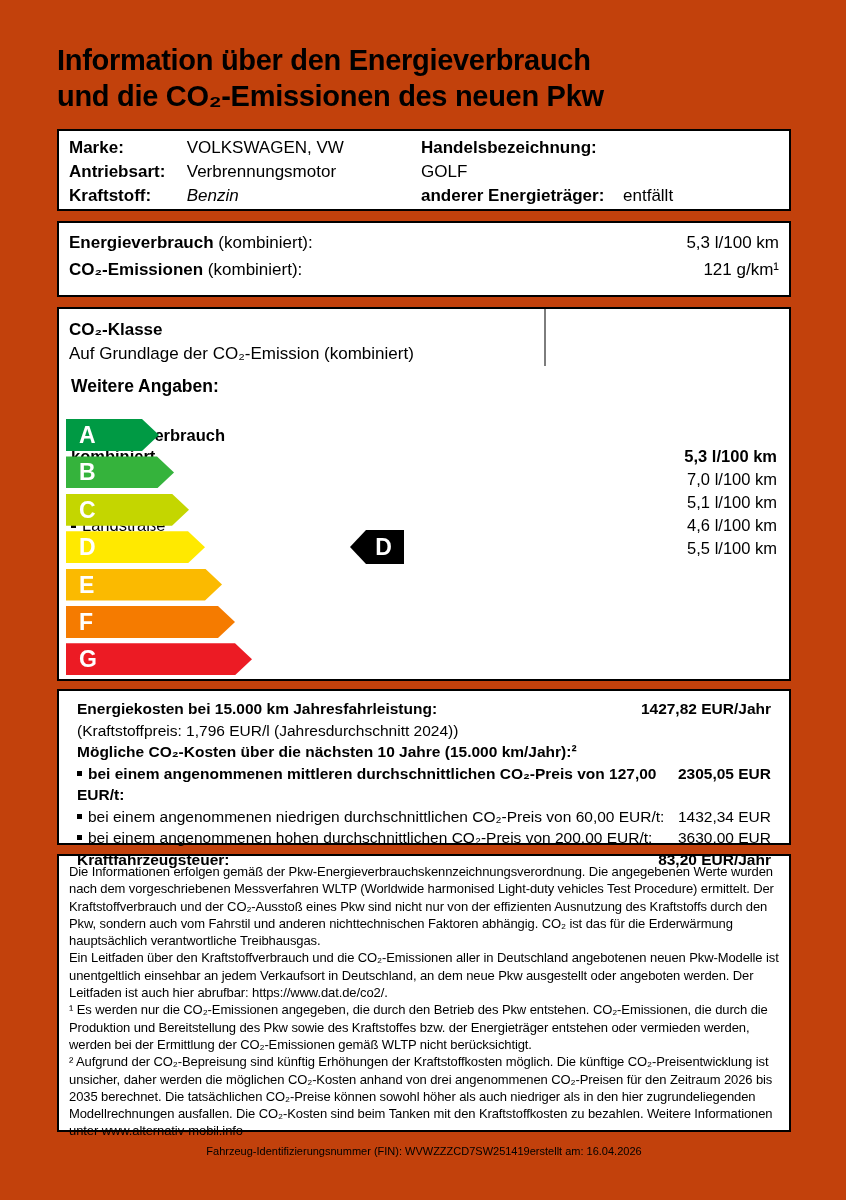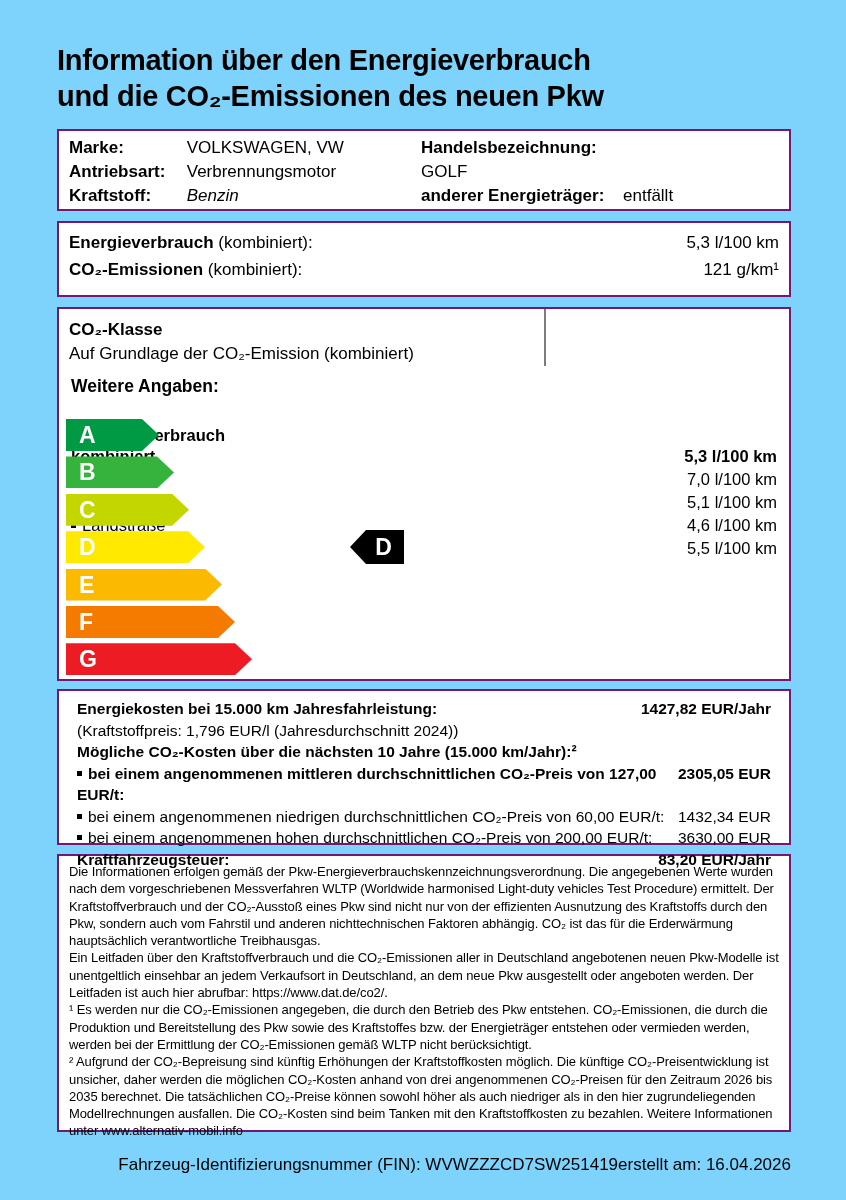--- a/index.html
+++ b/index.html
@@ -1,27 +1,27 @@
 <!DOCTYPE html>
 <html lang="de"><head>
 <meta charset="utf-8">
 <style>
   html,body { margin:0; padding:0; background:#ffffff; }
   .page {
-    position:relative; width:846px; height:1200px; background:#7dd3fc;
+    position:relative; width:846px; height:1200px; background:#c2410c;
     font-family:"Liberation Sans", sans-serif; color:#000; overflow:hidden;
   }
   .content { position:absolute; left:57px; top:0; width:734px; }
 
   .title {
     margin:42px 0 0 0; font-size:29px; line-height:36px; font-weight:700;
     letter-spacing:-0.3px;
   }
 
-  .box { border:2px solid #701a75; box-sizing:border-box; background:#fff; }
+  .box { border:2px solid #000000; box-sizing:border-box; background:#fff; }
 
   
   .box1 { margin-top:15px; height:82px; padding:5px 10px; display:grid;
           grid-template-columns:352px 1fr; font-size:17px; line-height:24px; }
   .kv-row { white-space:nowrap; }
   .kv-label { display:inline-block; width:113px; font-weight:700; }
   .italic { font-style:italic; }
   .bold { font-weight:700; }
   .gap-left { margin-left:14px; }
 
@@ -53,21 +53,21 @@
             margin-right:6px; vertical-align:3px; }
 
   
   .box4 { margin-top:8px; height:156px; padding:7px 18px; font-size:15.5px; line-height:21.5px; }
   .box4 .value { white-space:nowrap; margin-left:12px; }
 
   
   .box5 { margin-top:9px; height:278px; padding:7px 10px 0 10px; font-size:13px;
           line-height:17.3px; letter-spacing:-0.1px; }
 
-  .footer { margin-top:23px; display:flex; justify-content:flex-end; font-size:17px; }
+  .footer { margin-top:13px; display:flex; justify-content:center; font-size:11px; }
 </style>
 </head>
 <body>
 
 <div class="page">
   <div class="content">
 
     <h1 class="title">
       <span>Information über den Energieverbrauch</span><br>
       <span>und die CO₂-Emissionen des neuen Pkw</span>

